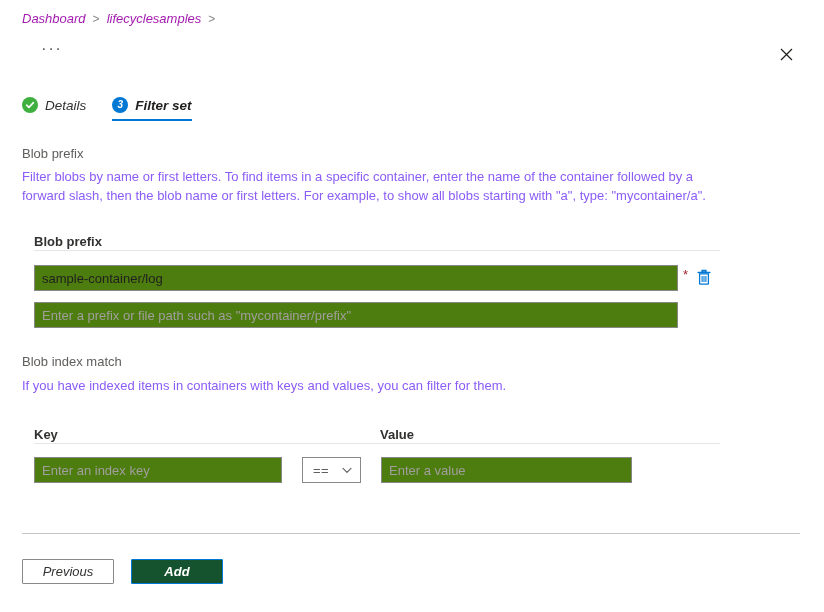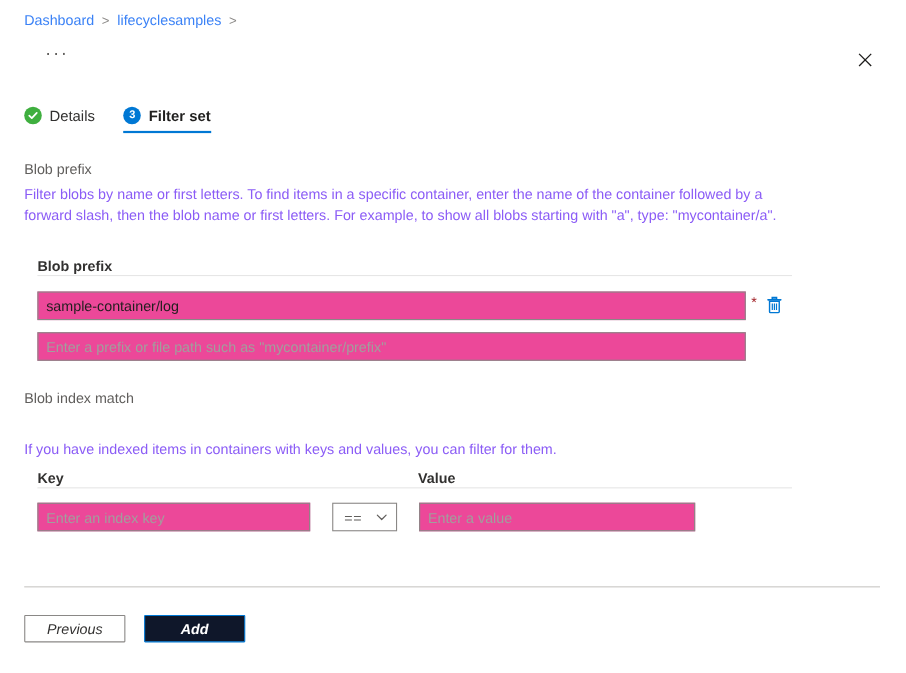--- a/index.html
+++ b/index.html
@@ -21,23 +21,24 @@
   .breadcrumb {
     position: absolute;
     left: 22px;
     top: 11px;
     display: flex;
     align-items: center;
     font-size: 13px;
     line-height: 16px;
   }
   .crumb-link {
-    color: #3b82f6;
+    color: #a21caf;
     cursor: pointer;
     white-space: nowrap;
+    font-style: italic;
   }
   .crumb-sep {
     color: #8a8886;
     margin: 0 7px;
     font-size: 12px;
   }
 
   
   .title-row {
     position: absolute;
@@ -86,20 +87,21 @@
     display: flex;
     align-items: flex-start;
   }
   .tab {
     display: flex;
     align-items: center;
     margin-right: 26px;
     padding-bottom: 8px;
     position: relative;
     cursor: pointer;
+    font-style: italic;
   }
   .tab-badge {
     width: 16px;
     height: 16px;
     border-radius: 50%;
     display: flex;
     align-items: center;
     justify-content: center;
     margin-right: 7px;
     flex: none;
@@ -158,21 +160,21 @@
     color: #323130;
     line-height: 16px;
   }
 
   
   .txt {
     position: absolute;
     box-sizing: border-box;
     height: 26px;
     border: 1px solid #8a8886;
-    background: #ec4899;
+    background: #4d7c0f;
     font-family: "Liberation Sans", sans-serif;
     font-size: 13px;
     color: #201f1e;
     padding: 0 7px;
     outline: none;
   }
   .txt::placeholder { color: #a19f9d; }
   .required-star {
     position: absolute;
     color: #a4262c;
@@ -231,21 +233,21 @@
     cursor: pointer;
     border-radius: 1px;
     font-style: italic;
   }
   .btn-secondary {
     background: #ffffff;
     border: 1px solid #8a8886;
     color: #323130;
   }
   .btn-primary {
-    background: #0f172a;
+    background: #14532d;
     border: 1px solid #0078d4;
     color: #ffffff;
     font-weight: 600;
   }
 </style>
 </head>
 <body>
 
 <div class="breadcrumb">
   <span class="crumb-link">Dashboard</span>
@@ -301,21 +303,21 @@
     <path d="M6 1.5 h4 v1.6 h-4 z" fill="none" stroke="#0078d4" stroke-width="1.3"></path>
     <path d="M2.2 3.6 h11.6" stroke="#0078d4" stroke-width="1.5" stroke-linecap="round"></path>
     <path d="M3.6 4.8 h8.8 v9.6 a0.8 0.8 0 0 1 -0.8 0.8 h-7.2 a0.8 0.8 0 0 1 -0.8 -0.8 z" fill="none" stroke="#0078d4" stroke-width="1.3"></path>
     <path d="M6.1 6.9 v6 M8 6.9 v6 M9.9 6.9 v6" stroke="#0078d4" stroke-width="1.1"></path>
   </svg>
 </div>
 
 <input class="txt" style="left: 34px; top: 302px; width: 644px;" placeholder="Enter a prefix or file path such as &quot;mycontainer/prefix&quot;">
 
 <div class="section-title" style="top:353px;">Blob index match</div>
-<div class="section-desc" style="top:376px; width:690px;margin-top:23px;">If you have indexed items in containers with keys and values, you can filter for them.</div>
+<div class="section-desc" style="top:376px; width:690px;">If you have indexed items in containers with keys and values, you can filter for them.</div>
 
 <div class="grid-header" style="left:34px; top:421px; width:686px;">
   <span class="col" style="width:346px;">Key</span>
   <span class="col">Value</span>
 </div>
 
 <input class="txt" style="left: 34px; top: 457px; width: 248px;" placeholder="Enter an index key">
 
 <div class="select-wrap" style="left:302px; top:457px; width:59px;">
   <span class="sel-value">==</span>

